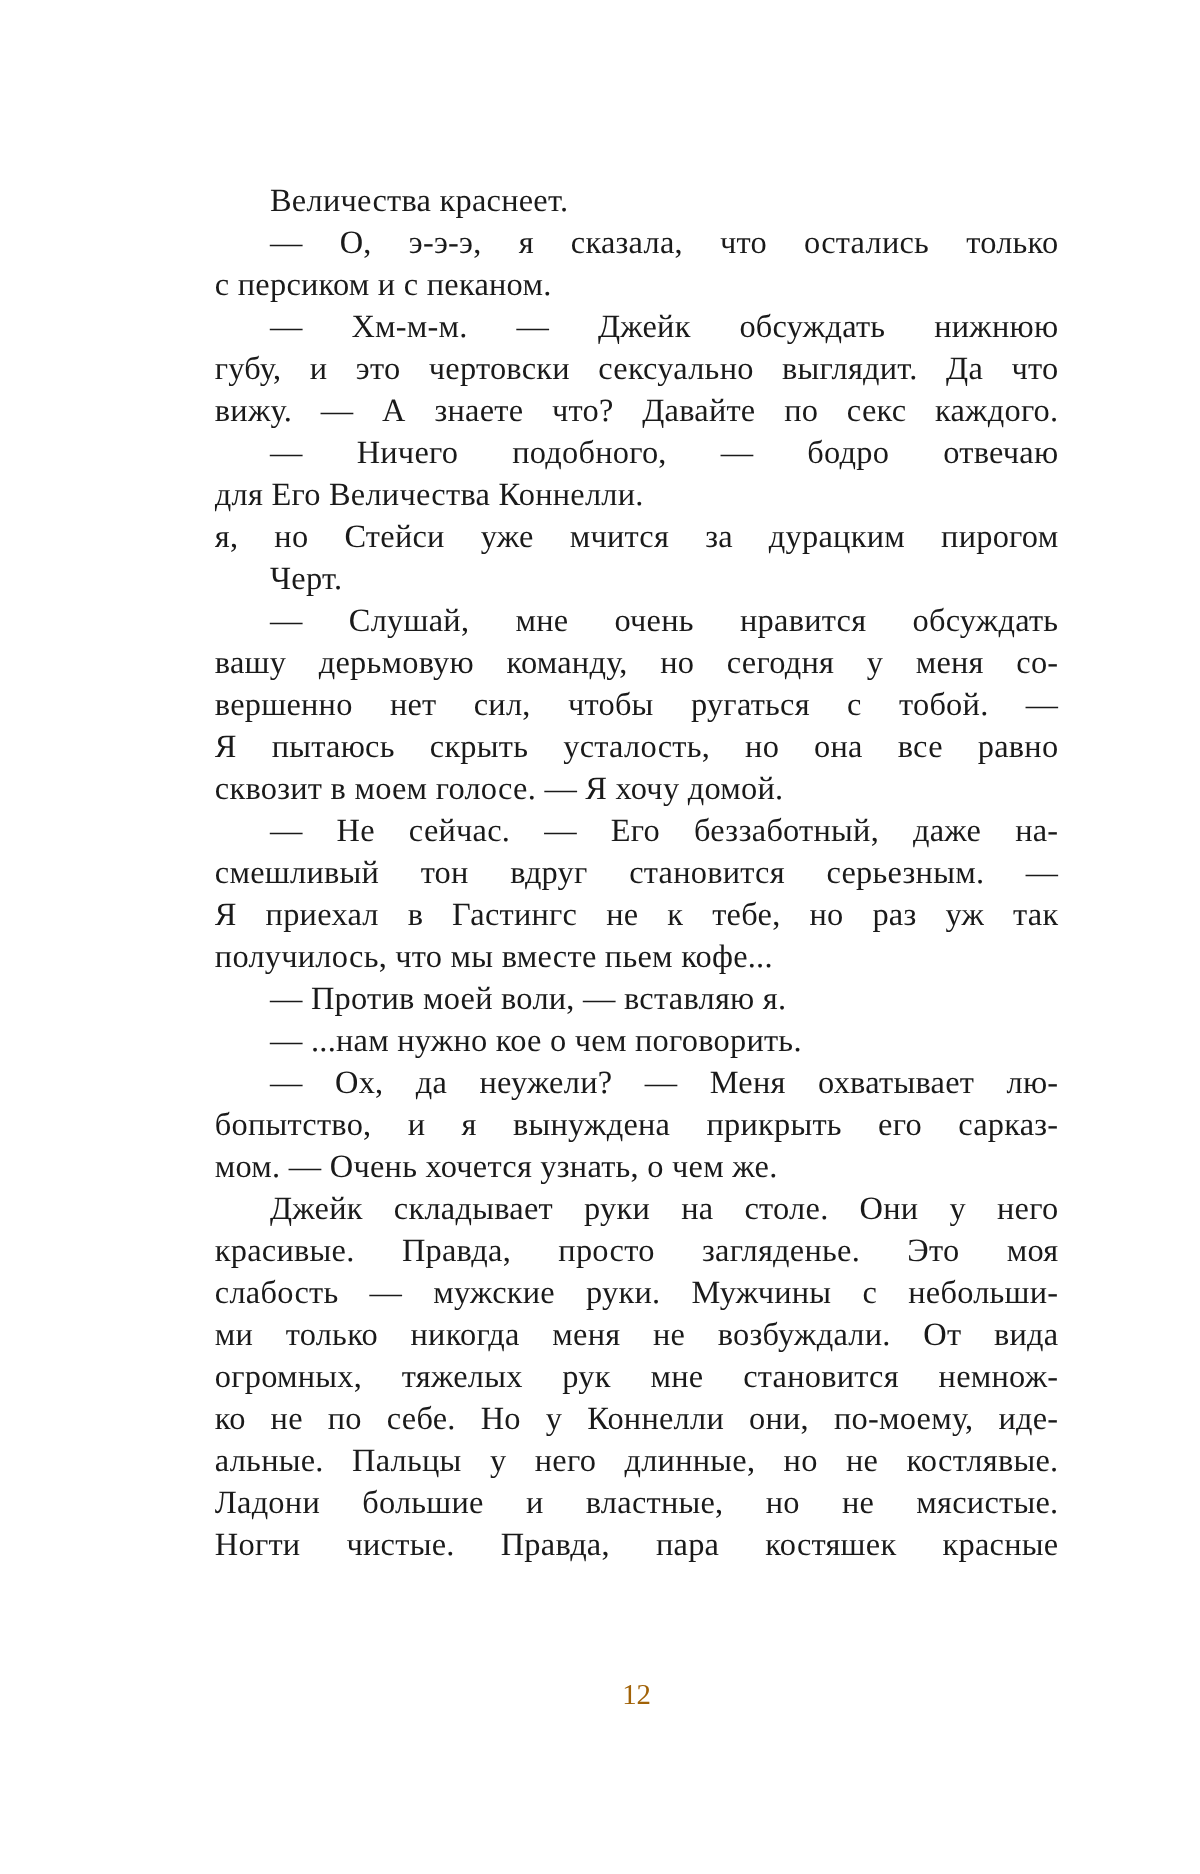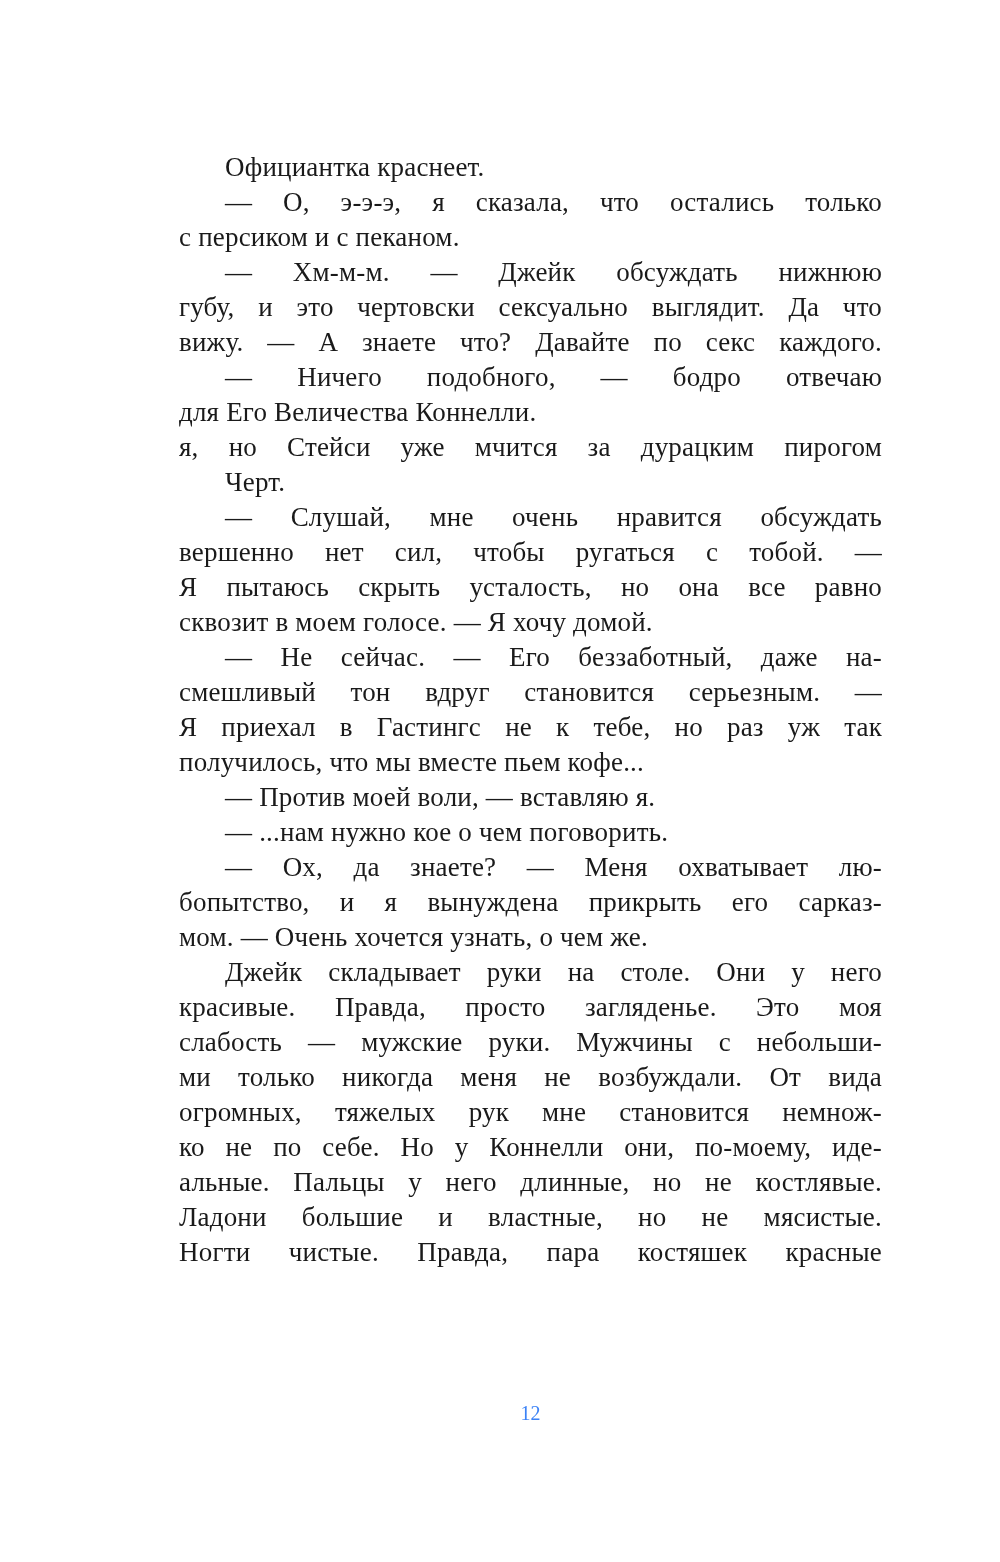--- a/index.html
+++ b/index.html
@@ -46,70 +46,71 @@
     text-align: justify;
     text-align-last: justify;
   }
   .page-number {
     position: absolute;
     left: 179px;
     top: 1396px;
     width: 703px;
     height: 35px;
     line-height: 35px;
-    font-size: 20px;
+    font-size: 24px;
     text-align: center;
-    color: #3b82f6;
+    color: #a16207;
   }
 </style>
 </head>
 <body>
 
 <div class="book-page">
   <div class="text-block">
       <div class="paragraph">
-        <div class="line first">Официантка краснеет.</div>
+        <div class="line first">Величества краснеет.</div>
       </div>
       <div class="paragraph">
         <div class="line first just">— О, э-э-э, я сказала, что остались только</div>
         <div class="line">с персиком и с пеканом.</div>
       </div>
       <div class="paragraph">
         <div class="line first just">— Хм-м-м. — Джейк обсуждать нижнюю</div>
         <div class="line just">губу, и это чертовски сексуально выглядит. Да что</div>
         <div class="line just">вижу. — А знаете что? Давайте по секс каждого.</div>
       </div>
       <div class="paragraph">
         <div class="line first just">— Ничего подобного, — бодро отвечаю</div>
         <div class="line">для Его Величества Коннелли.</div>
         <div class="line just">я, но Стейси уже мчится за дурацким пирогом</div>
       </div>
       <div class="paragraph">
         <div class="line first">Черт.</div>
       </div>
       <div class="paragraph">
         <div class="line first just">— Слушай, мне очень нравится обсуждать</div>
+        <div class="line just">вашу дерьмовую команду, но сегодня у меня со-</div>
         <div class="line just">вершенно нет сил, чтобы ругаться с тобой. —</div>
         <div class="line just">Я пытаюсь скрыть усталость, но она все равно</div>
         <div class="line">сквозит в моем голосе. — Я хочу домой.</div>
       </div>
       <div class="paragraph">
         <div class="line first just">— Не сейчас. — Его беззаботный, даже на-</div>
         <div class="line just">смешливый тон вдруг становится серьезным. —</div>
         <div class="line just">Я приехал в Гастингс не к тебе, но раз уж так</div>
         <div class="line">получилось, что мы вместе пьем кофе...</div>
       </div>
       <div class="paragraph">
         <div class="line first">— Против моей воли, — вставляю я.</div>
       </div>
       <div class="paragraph">
         <div class="line first">— ...нам нужно кое о чем поговорить.</div>
       </div>
       <div class="paragraph">
-        <div class="line first just">— Ох, да знаете? — Меня охватывает лю-</div>
+        <div class="line first just">— Ох, да неужели? — Меня охватывает лю-</div>
         <div class="line just">бопытство, и я вынуждена прикрыть его сарказ-</div>
         <div class="line">мом. — Очень хочется узнать, о чем же.</div>
       </div>
       <div class="paragraph">
         <div class="line first just">Джейк складывает руки на столе. Они у него</div>
         <div class="line just">красивые. Правда, просто загляденье. Это моя</div>
         <div class="line just">слабость — мужские руки. Мужчины с небольши-</div>
         <div class="line just">ми только никогда меня не возбуждали. От вида</div>
         <div class="line just">огромных, тяжелых рук мне становится немнож-</div>
         <div class="line just">ко не по себе. Но у Коннелли они, по-моему, иде-</div>

